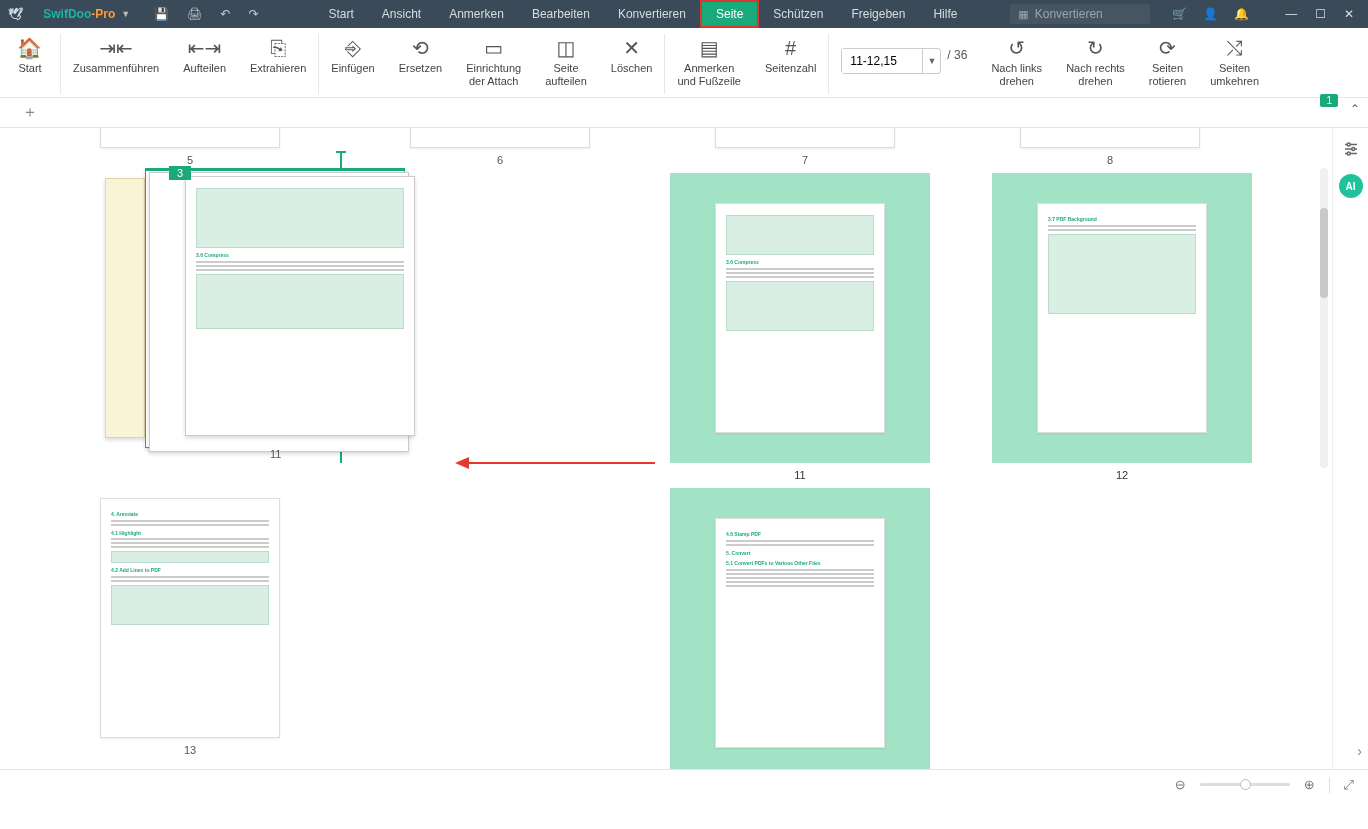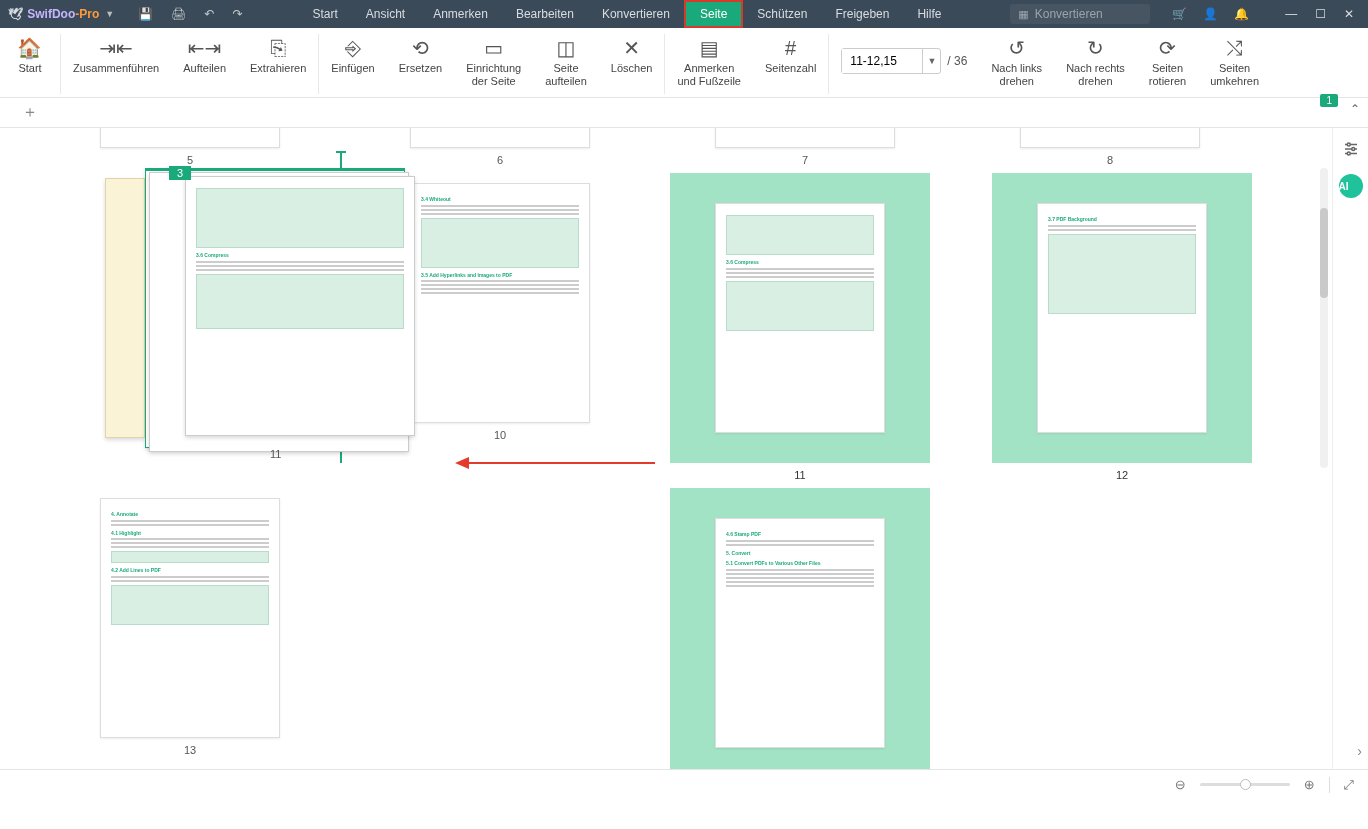--- a/index.html
+++ b/index.html
@@ -1,41 +1,41 @@
 <!DOCTYPE html>
 <html><head>
 <meta charset="utf-8">
 <style>
 * { margin: 0; padding: 0; box-sizing: border-box; font-family: "Segoe UI", Arial, sans-serif; }
 html, body { width: 1368px; height: 829px; overflow: hidden; background: #fff; }
 
 
 .topbar { height: 28px; background: #3a4a58; display: flex; align-items: center; color: #d8dde2; font-size: 12px; }
 .logo { display: flex; align-items: center; padding: 0 8px; font-weight: 600; }
-.logo-swif { color: #c4b5fd; }
+.logo-swif { color: #14b8a6; margin-left: 16px; }
 .logo-pro { color: #ff9a3c; }
 .logo-caret { margin-left: 6px; font-size: 9px; color: #bbb; }
 .top-icons { display: flex; gap: 18px; padding: 0 16px; color: #c3c9ce; }
 .top-icons span { cursor: pointer; }
 .menu { display: flex; margin-left: 40px; }
 .menu-item { padding: 0 14px; line-height: 28px; cursor: pointer; }
 .menu-item.active { background: #1aa97b; color: #fff; border: 2px solid #d53a2a; line-height: 24px; }
 .search-tools { margin-left: auto; display: flex; align-items: center; gap: 8px; }
 .search-box { display: flex; align-items: center; background: #475562; border-radius: 3px; padding: 2px 8px; color: #9aa4ad; font-size: 12px; width: 140px; height: 20px; }
 .search-box .grid { font-size: 11px; margin-right: 6px; }
 .right-icons { display: flex; gap: 16px; padding: 0 14px; align-items: center; }
 .cart { color: #e8b33a; }
 .win-btns { display: flex; gap: 18px; padding: 0 14px; }
 
 
 .ribbon { height: 70px; background: #fff; border-bottom: 1px solid #e5e5e5; display: flex; align-items: flex-start; padding-top: 6px; }
 .ribbon-group { display: flex; align-items: flex-start; border-right: 1px solid #e8e8e8; height: 60px; }
 .ribbon-btn { display: flex; flex-direction: column; align-items: center; justify-content: flex-start; padding: 2px 12px; font-size: 11px; color: #444; cursor: pointer; text-align: center; line-height: 1.2; min-width: 60px; }
 .ribbon-btn .icon { font-size: 20px; height: 24px; display: flex; align-items: center; justify-content: center; color: #555; margin-bottom: 2px; }
-.page-input-wrap { display: flex; align-items: center; padding: 14px 12px; gap: 6px; font-size: 12px; color: #555; }
+.page-input-wrap { display: flex; align-items: flex-start; padding: 14px 12px; gap: 6px; font-size: 12px; color: #555; }
 .page-input-combo { display: flex; border: 1px solid #ccc; border-radius: 3px; height: 26px; }
 .page-input-combo input { border: none; width: 80px; padding: 0 8px; font-size: 12px; outline: none; }
 .page-input-combo .caret { width: 18px; border-left: 1px solid #ccc; display: flex; align-items: center; justify-content: center; font-size: 9px; color: #666; cursor: pointer; }
 
 
 .tabstrip { height: 30px; background: #fff; border-bottom: 1px solid #e5e5e5; display: flex; align-items: center; padding-left: 10px; position: relative; }
 .doc-tab { display: flex; align-items: center; gap: 8px; padding: 0 10px; height: 26px; border: 1px solid #ddd; border-bottom: none; border-radius: 4px 4px 0 0; font-size: 12px; color: #333; }
 .doc-tab .dot { width: 7px; height: 7px; border-radius: 50%; background: #2fbf8f; }
 .add-tab { margin-left: 12px; color: #888; font-size: 16px; cursor: pointer; }
 .page-badge { position: absolute; right: 30px; top: -4px; background: #1aa97b; color: #fff; font-size: 10px; padding: 1px 6px; border-radius: 2px; }
@@ -67,21 +67,21 @@
 
 .insert-bar { position: absolute; left: 340px; top: 25px; width: 2px; height: 310px; background: #1aa97b; }
 .insert-bar::before { content: ""; position: absolute; top: -2px; left: -4px; width: 10px; height: 2px; background: #1aa97b; }
 
 .red-arrow { position: absolute; left: 455px; top: 325px; }
 .red-arrow svg { width: 200px; height: 20px; }
 
 
 .side-rail { position: absolute; right: 0; top: 0; width: 36px; height: 641px; background: #fff; border-left: 1px solid #eee; display: flex; flex-direction: column; align-items: center; padding-top: 10px; gap: 14px; }
 .side-rail .rail-icon { width: 22px; height: 22px; display: flex; align-items: center; justify-content: center; color: #666; cursor: pointer; }
-.ai-badge { width: 24px; height: 24px; border-radius: 50%; background: #1fc29a; color: #fff; font-size: 10px; font-weight: bold; display: flex; align-items: center; }
+.ai-badge { width: 24px; height: 24px; border-radius: 50%; background: #1fc29a; color: #fff; font-size: 10px; font-weight: bold; display: flex; align-items: center; justify-content: center; }
 
 .vscroll { position: absolute; right: 40px; top: 40px; width: 8px; height: 300px; background: #f0f0f0; border-radius: 4px; }
 .vscroll .thumb-bar { position: absolute; top: 40px; width: 8px; height: 90px; background: #c9c9c9; border-radius: 4px; }
 
 .side-chev { position: absolute; right: 6px; bottom: 40px; color: #888; font-size: 14px; }
 
 
 .statusbar { position: absolute; left: 0; right: 0; bottom: 0; height: 30px; border-top: 1px solid #e5e5e5; display: flex; align-items: center; justify-content: flex-end; padding: 0 14px; gap: 14px; color: #777; font-size: 13px; background: #fff; }
 .zoom-slider { width: 90px; height: 3px; background: #ddd; position: relative; border-radius: 2px; }
 .zoom-slider .knob { position: absolute; left: 40px; top: -4px; width: 11px; height: 11px; border-radius: 50%; background: #fff; border: 1px solid #bbb; }
@@ -158,21 +158,21 @@
       <span class="icon">⎆</span>
       <span>Einfügen</span>
     </div>
     <div class="ribbon-btn">
       <span class="icon">⟲</span>
       <span>Ersetzen</span>
     </div>
     <div class="ribbon-btn">
       <span class="icon">▭</span>
       <span>Einrichtung</span>
-      <span>der Seite</span>
+      <span>der Attach</span>
     </div>
     <div class="ribbon-btn">
       <span class="icon">◫</span>
       <span>Seite</span>
       <span>aufteilen</span>
     </div>
     <div class="ribbon-btn">
       <span class="icon">✕</span>
       <span>Löschen</span>
     </div>
@@ -248,37 +248,20 @@
     </div>
     <div class="thumb" style="left:1020px; top:-130px;">
       <div class="page" style="width:180px; height:150px;">
           <div class="pg-content"></div>
         </div>
       <div class="label">8</div>
     </div>
 
     <div class="insert-bar"></div>
 
-    <div class="thumb" style="left:410px; top:55px;">
-      <div class="page" style="width:180px; height:240px;">
-        <div class="pg-content">
-          <div class="h">3.4 Whiteout</div>
-          <div class="pg-line"></div>
-            <div class="pg-line"></div>
-            <div class="pg-line"></div>
-          <div class="img" style="height:50px;"></div>
-          <div class="h">3.5 Add Hyperlinks and Images to PDF</div>
-          <div class="pg-line"></div>
-            <div class="pg-line"></div>
-            <div class="pg-line"></div>
-            <div class="pg-line"></div>
-        </div>
-      </div>
-      <div class="label">10</div>
-    </div>
 
     <div class="thumb selected" style="left:670px; top:45px;">
       <div class="frame">
         <div class="page" style="width:170px; height:230px;">
           <div class="pg-content">
             <div class="img" style="height:40px;"></div>
             <div class="h">3.6 Compress</div>
             <div class="pg-line"></div>
               <div class="pg-line"></div>
               <div class="pg-line"></div>

